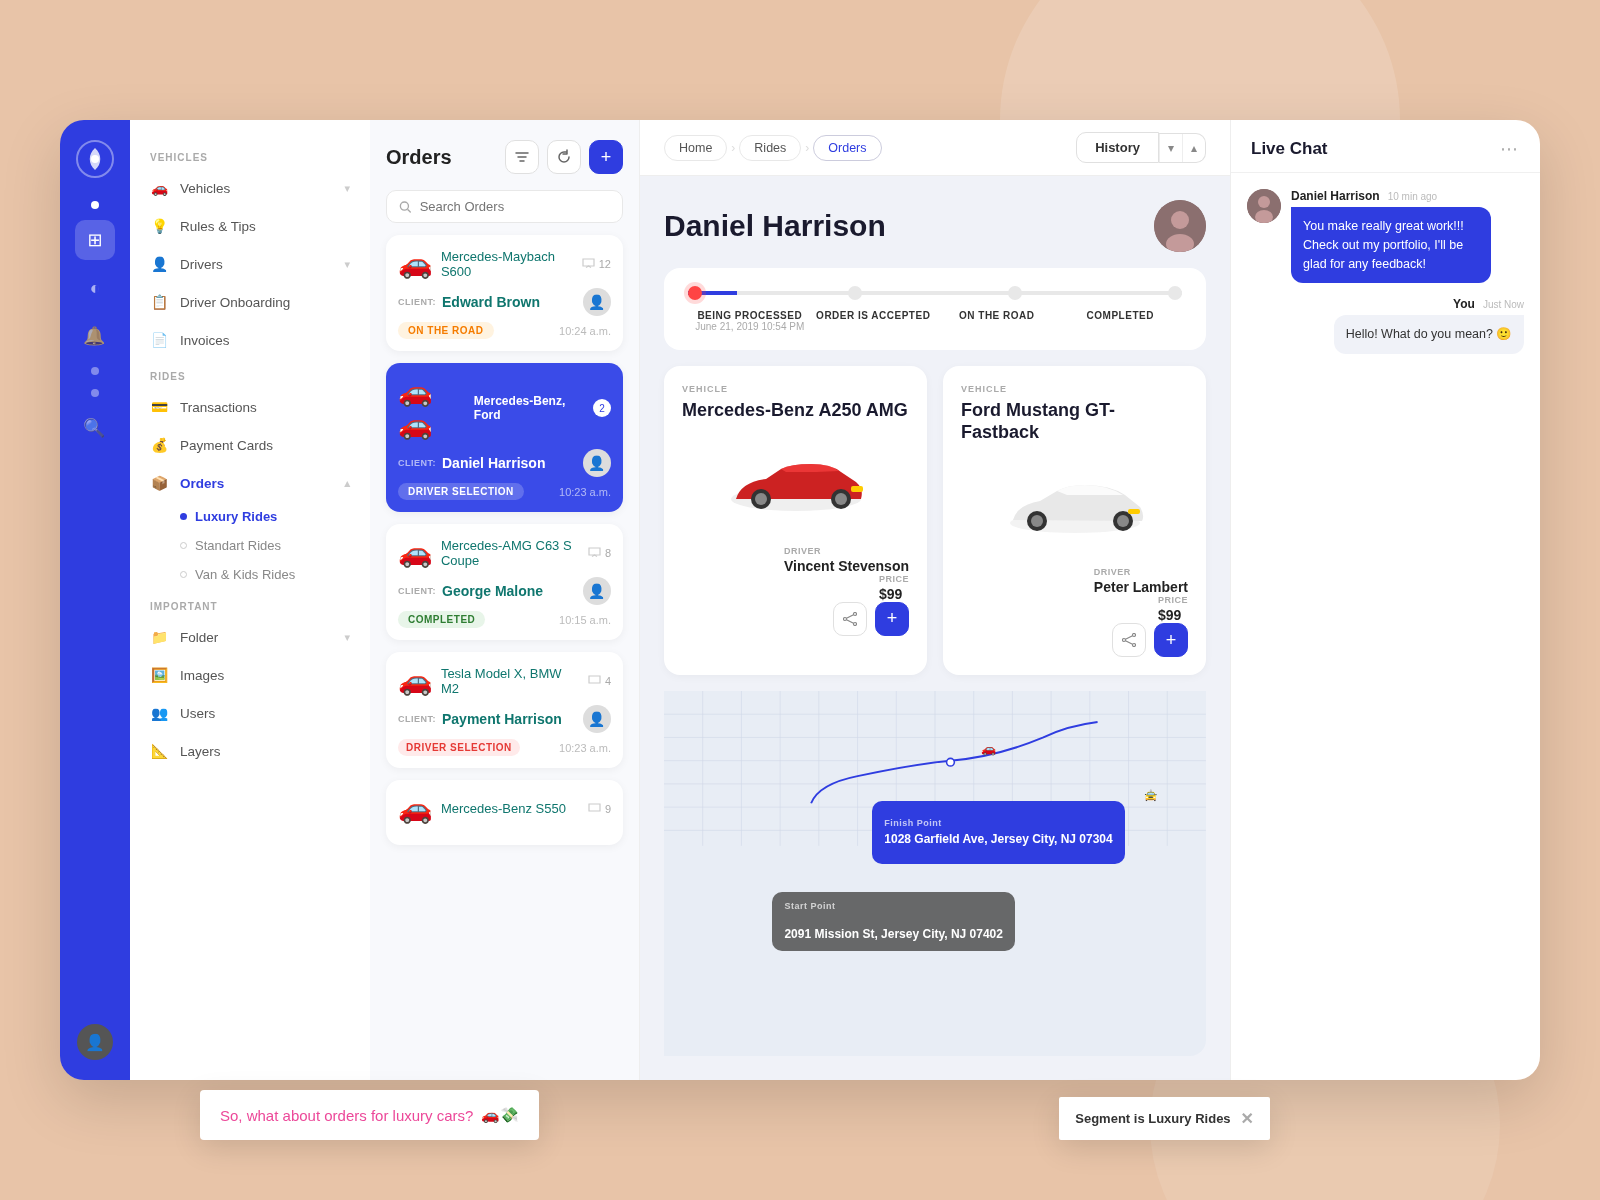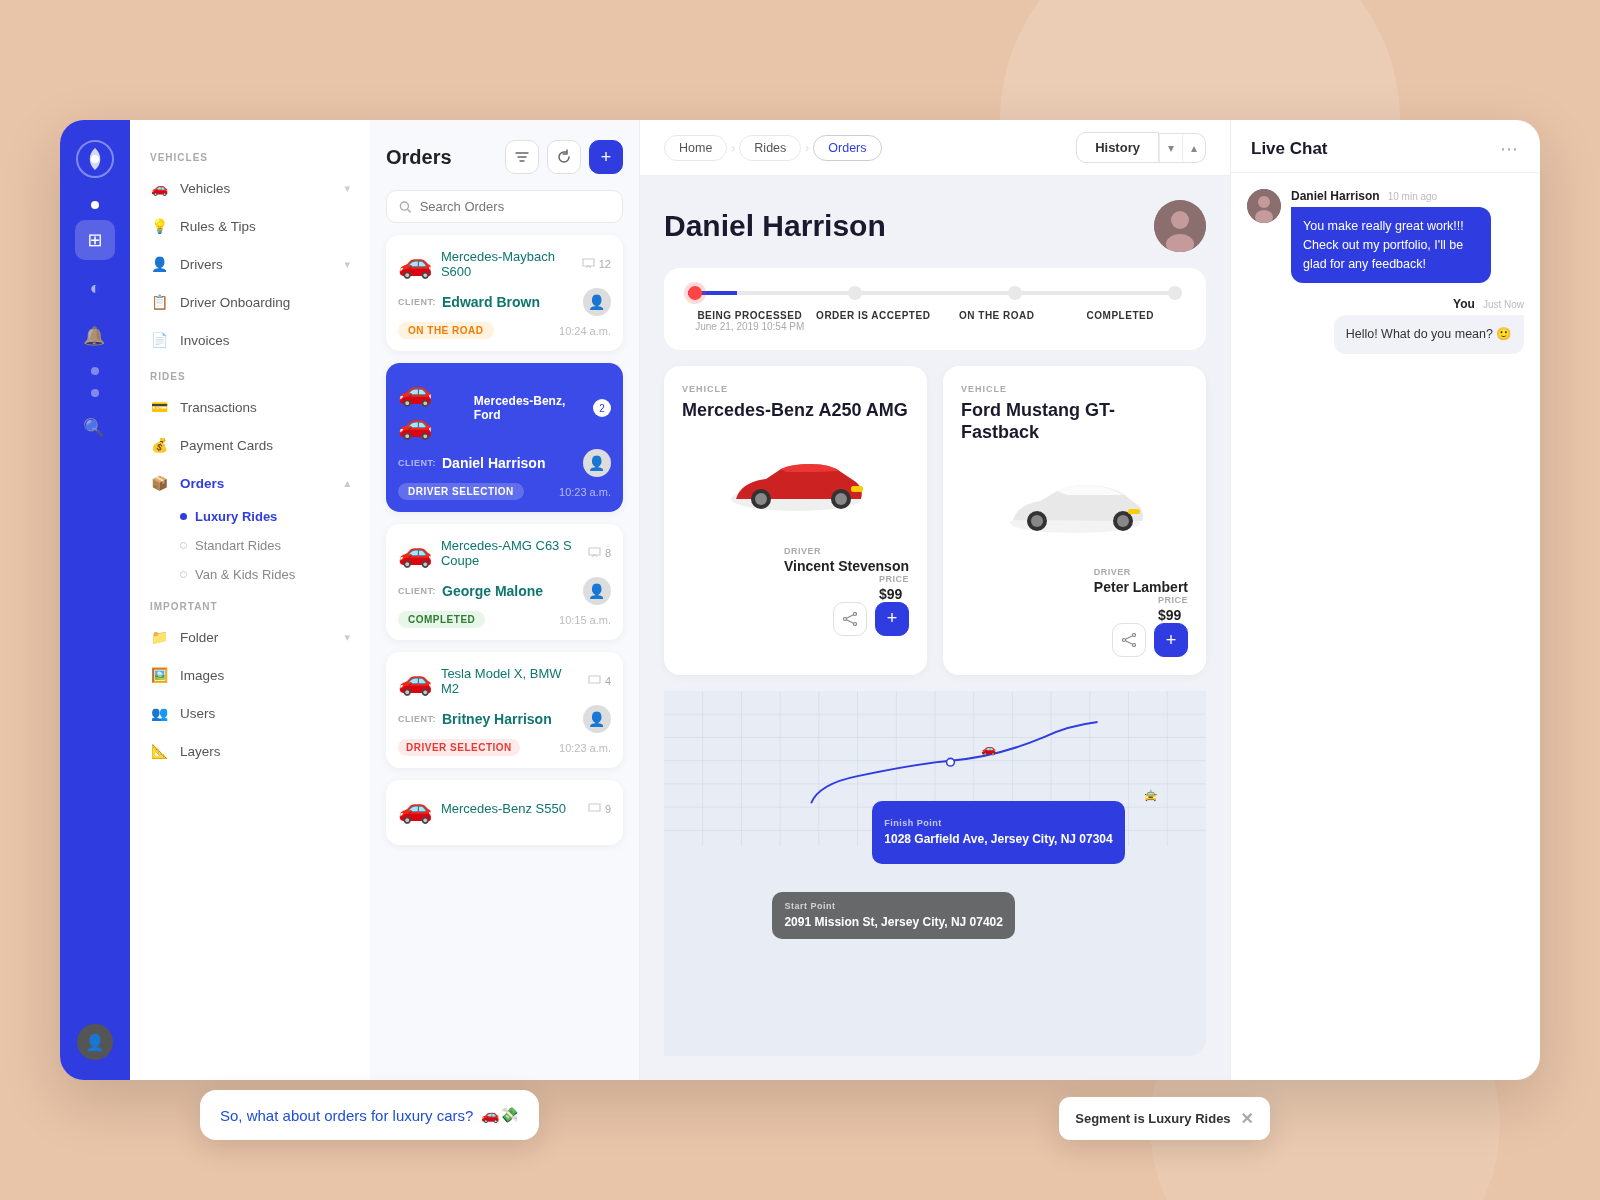--- a/index.html
+++ b/index.html
@@ -673,37 +673,37 @@
       color: #bbb;
       cursor: pointer;
       font-size: 18px;
     }
     
     .floating-chat-bubble {
       position: absolute;
       bottom: 60px;
       left: 200px;
       background: #fff;
-      border-radius: 16px;
+      border-radius: 4px;
       padding: 16px 20px;
       box-shadow: 0 8px 30px rgba(0,0,0,0.12);
       font-size: 15px;
       font-weight: 500;
-      color: #1d4ed8;
+      color: #ec4899;
       display: flex;
       align-items: center;
       gap: 8px;
       max-width: 360px;
     }
     .floating-segment {
       position: absolute;
       bottom: 60px;
       right: 330px;
       background: #fff;
-      border-radius: 11px;
+      border-radius: 2px;
       padding: 12px 16px;
       box-shadow: 0 8px 30px rgba(0,0,0,0.12);
       display: flex;
       align-items: center;
       gap: 10px;
       font-size: 13px;
       font-weight: 600;
       color: #333;
     }
     .floating-close {
@@ -721,21 +721,21 @@
       border-radius: 10px;
       padding: 8px 12px;
       font-size: 11px;
       line-height: 1.4;
     }
     .map-start-pin .pin-label {
       font-size: 9px;
       color: rgba(255,255,255,0.7);
       font-weight: 700;
       letter-spacing: 0.5px;
-      margin-bottom: 2px;
+      margin-bottom: 14px;
     }
     .map-end-pin {
       position: absolute;
       top: 30%;
       right: 15%;
       background: #2f3de0;
       color: #fff;
       border-radius: 10px;
       padding: 16px 12px;
       font-size: 11px;
@@ -956,21 +956,21 @@
         <div class="order-car-name">Tesla Model X, BMW M2</div>
         <div class="order-msg-count" style="margin-left:auto;">
           <svg width="13" height="13" viewBox="0 0 13 13" fill="none">
               <path d="M1 2h11v7H1z" rx="2" stroke="#ccc" stroke-width="1.2"></path>
             </svg>
           <span>4</span>
         </div>
       </div>
       <div class="order-client-row">
         <span class="order-client-label">CLIENT:</span>
-        <span class="order-client-name">Britney Harrison</span>
+        <span class="order-client-name">Payment Harrison</span>
         <div class="client-avatar">👤</div>
       </div>
       <div class="order-footer">
         <span class="badge" style="background:#ffeaea; color:#e53935; font-size:10px; font-weight:700; padding:3px 8px; border-radius:20px;">DRIVER SELECTION</span>
         <span class="order-time">10:23 a.m.</span>
       </div>
     </div>
 
     <div class="order-card">
       <div class="order-top-row">

